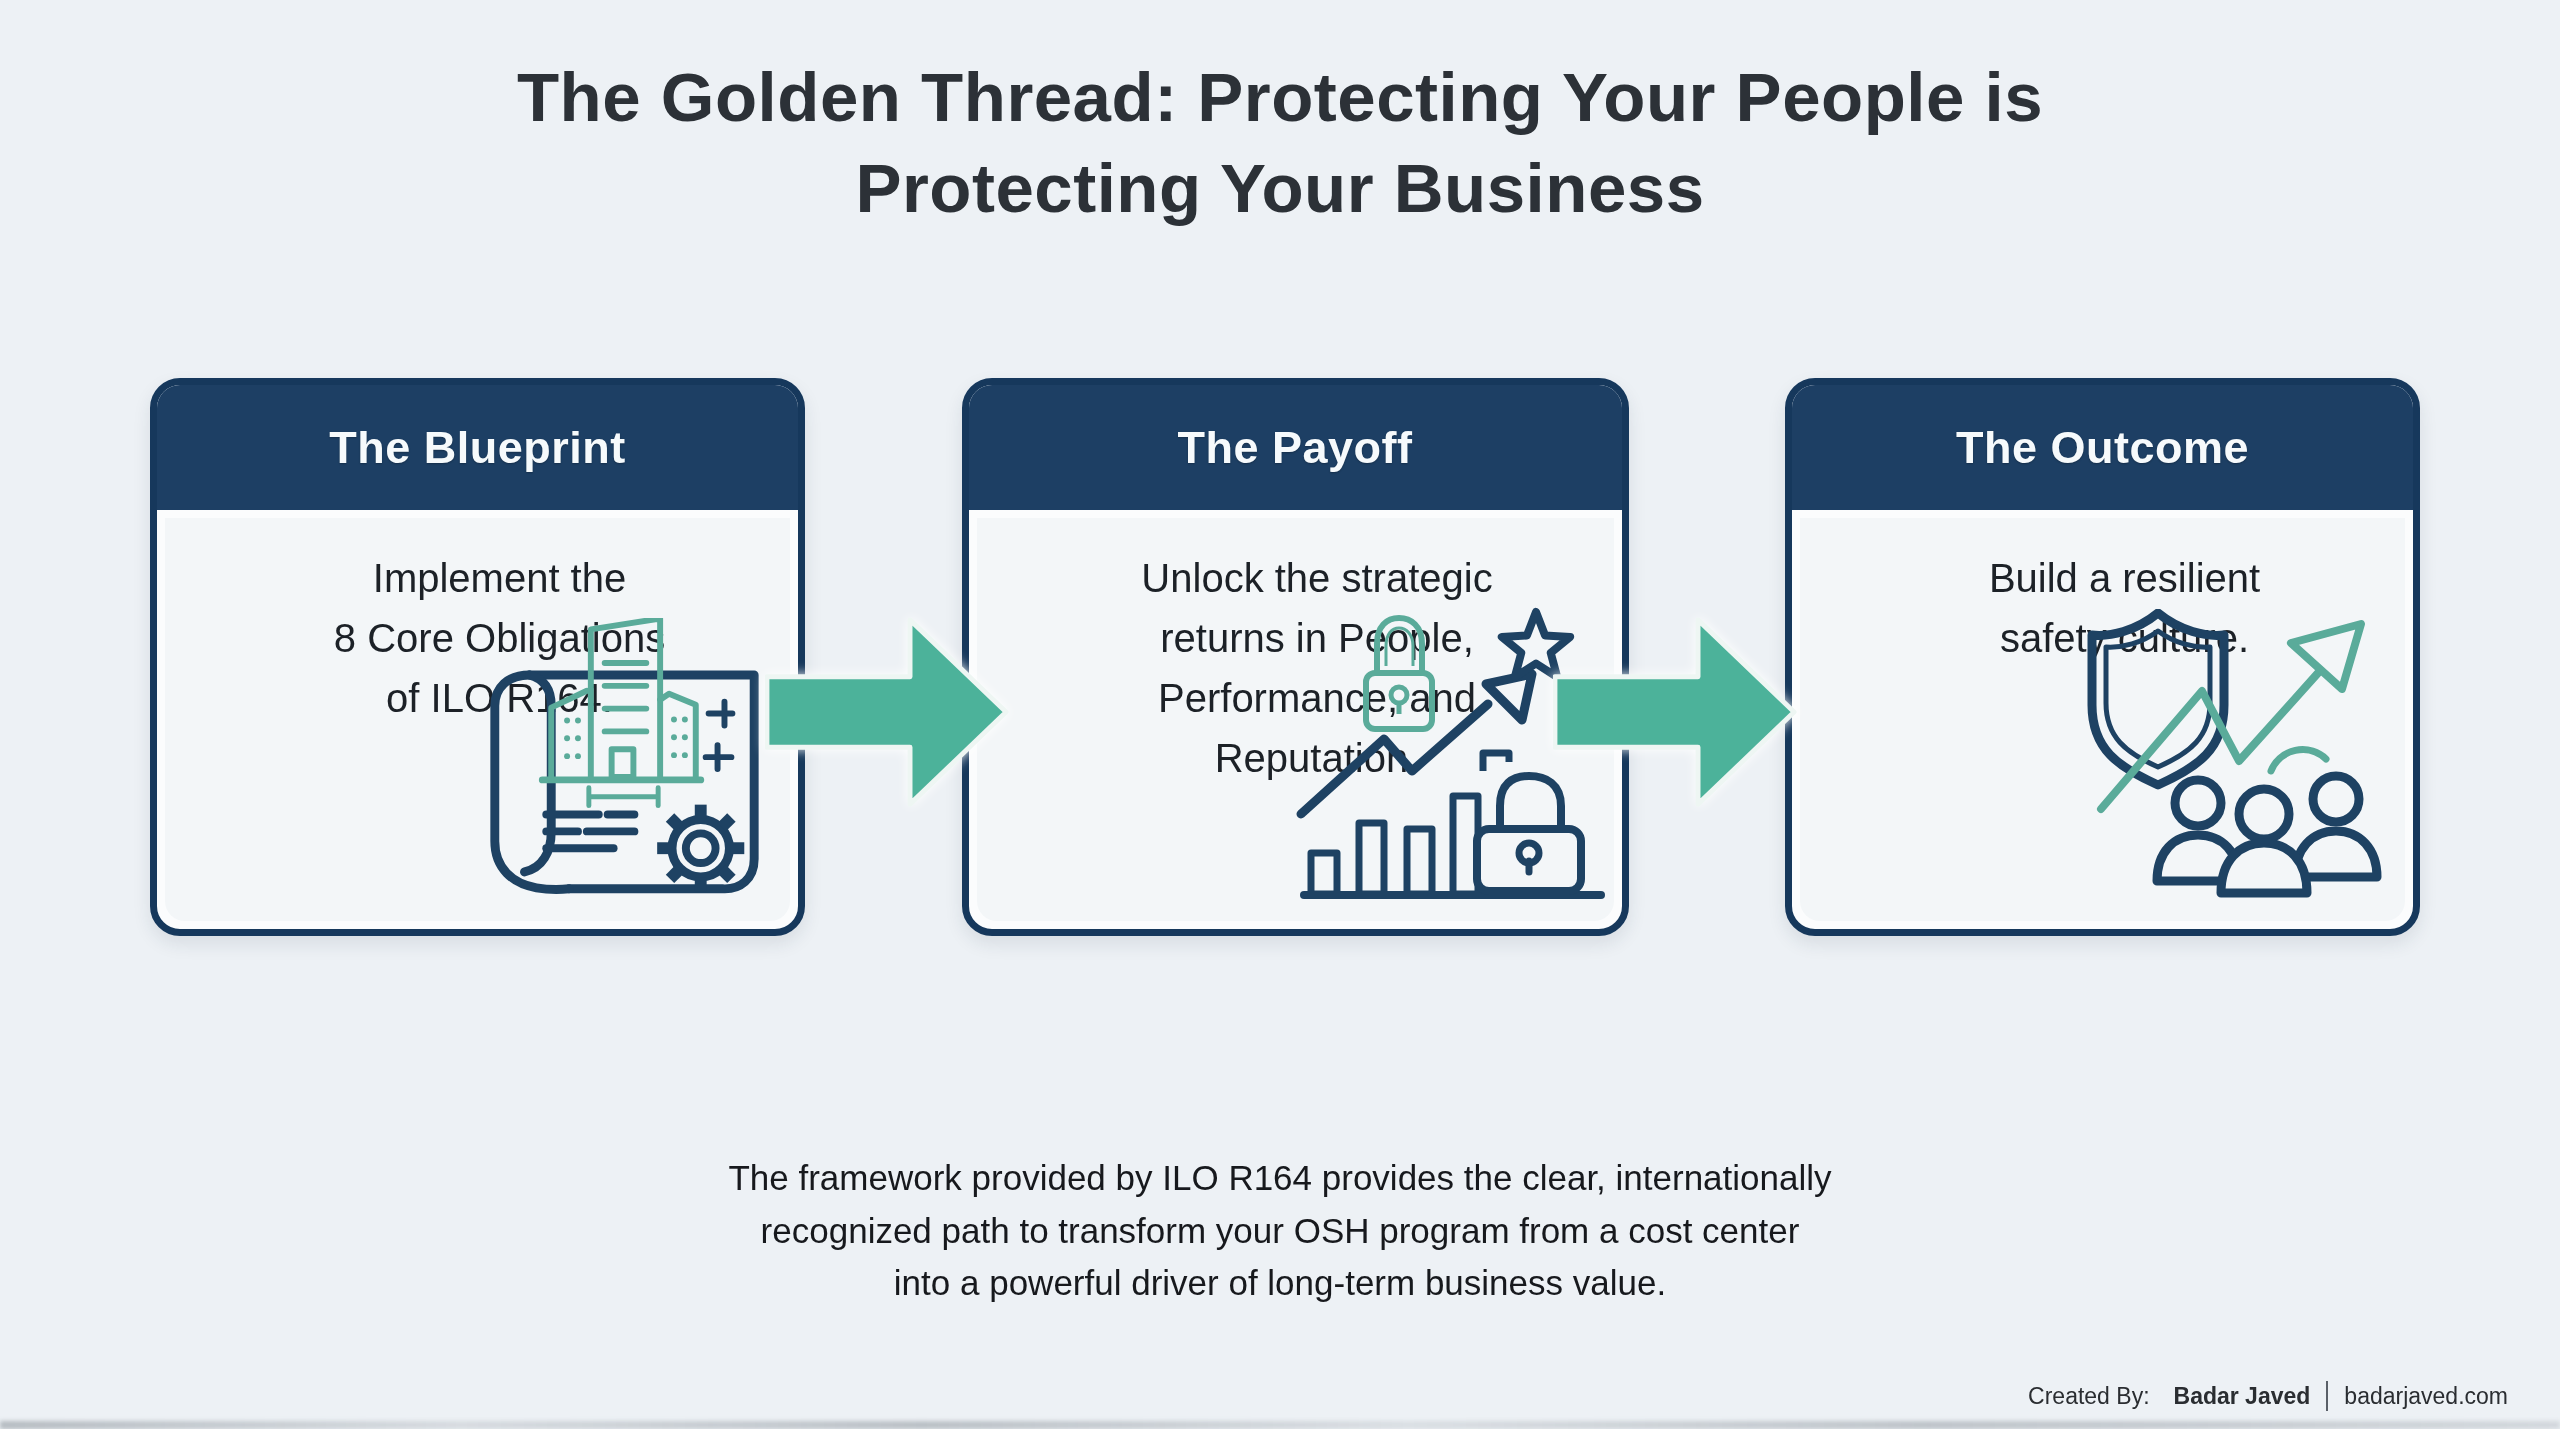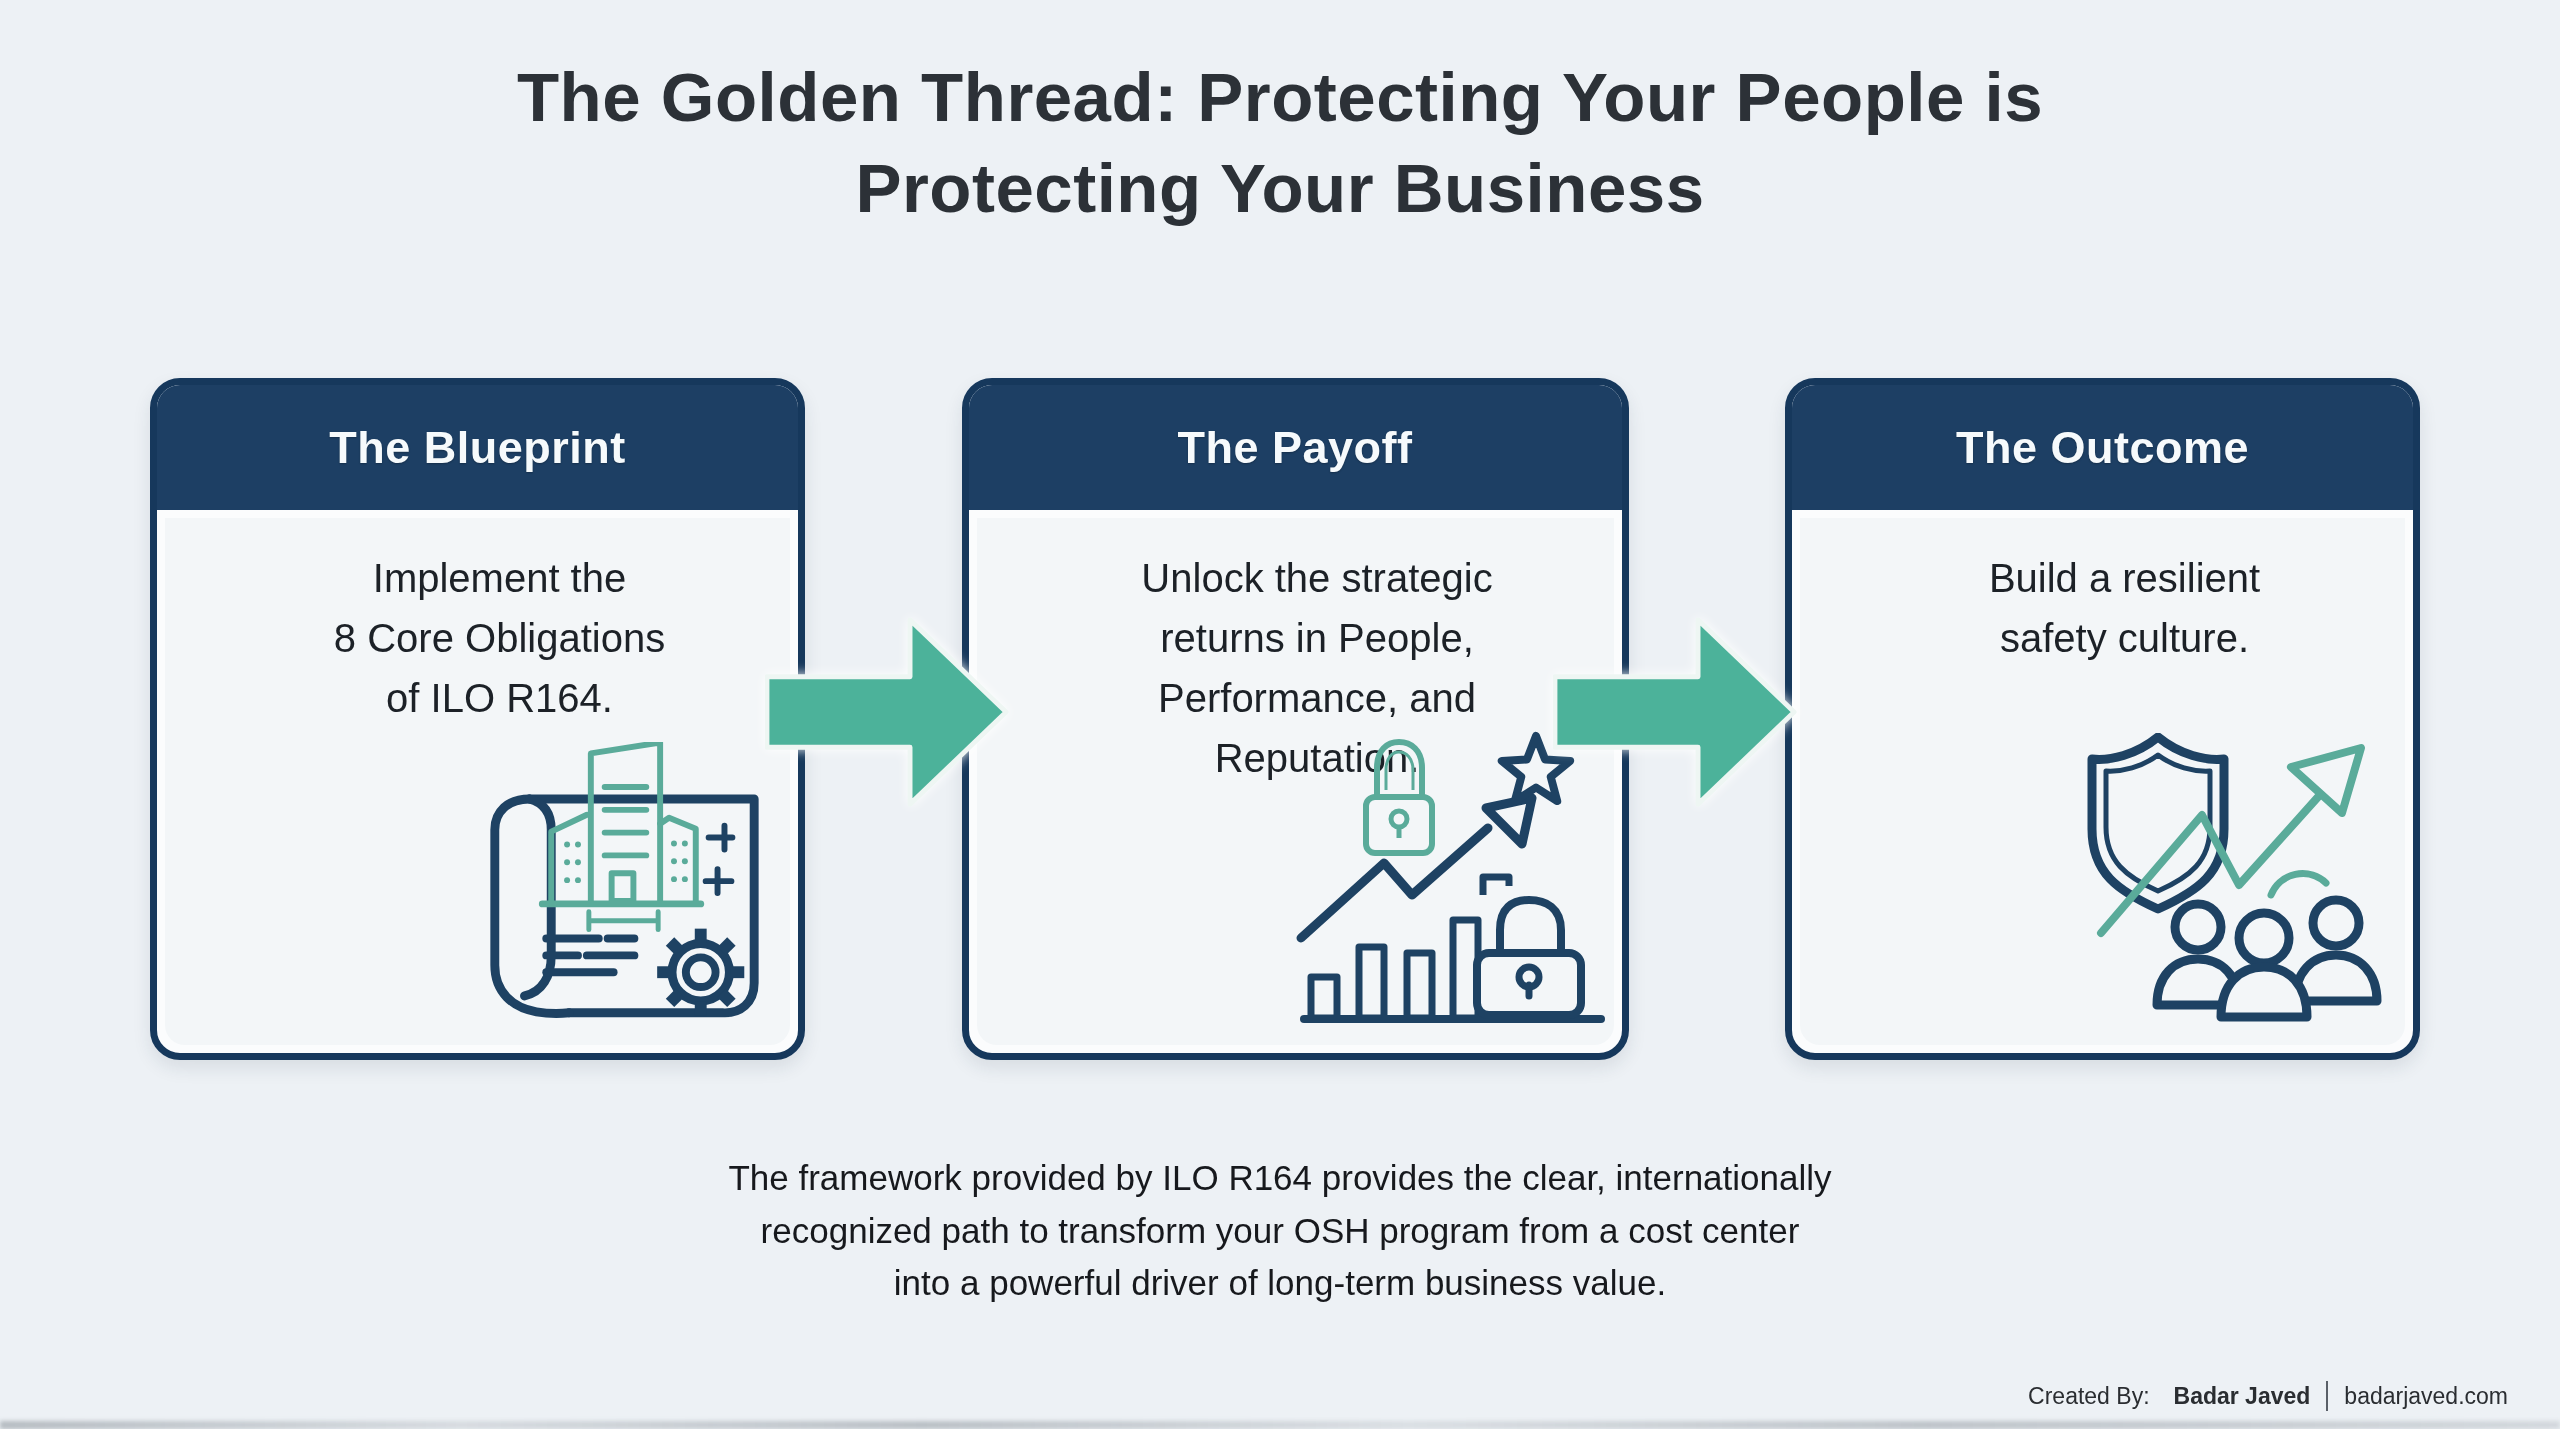--- a/index.html
+++ b/index.html
@@ -19,21 +19,21 @@
     letter-spacing:0.5px;
     color:#2c3137;
     white-space:pre-line;
   }
   .cards-row{
     position:absolute;left:150px;top:378px;width:2270px;height:682px;
     display:flex;justify-content:space-between;
   }
   .card{
     box-sizing:border-box;
-    height:682px;
+    height:558px;
     border:7px solid #16385c;
     border-radius:30px;
     background:#fbfcfd;
     display:flex;flex-direction:column;
     overflow:hidden;
     box-shadow:0 8px 18px rgba(25,45,70,0.10);
   }
   .card-1{width:655px;}
   .card-2{width:635px;}
   .card-3{width:667px;}

